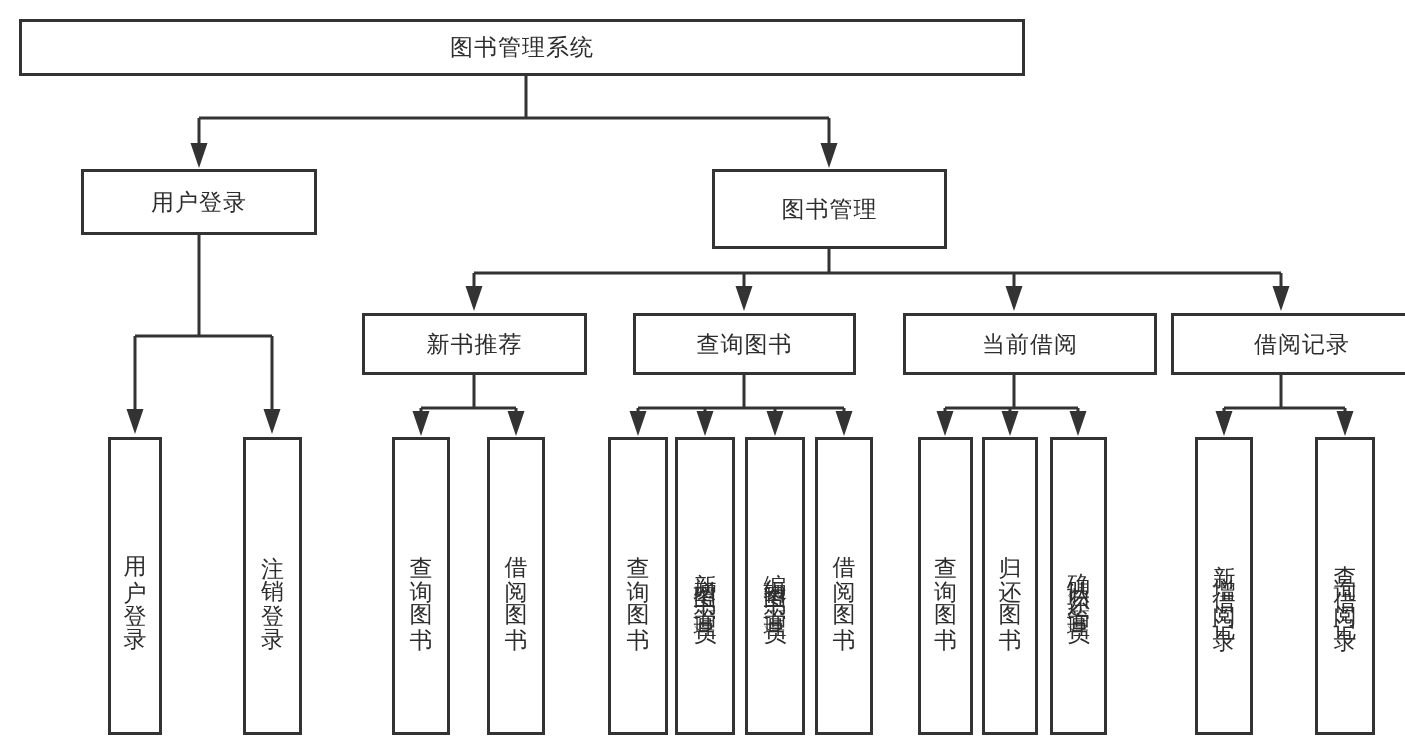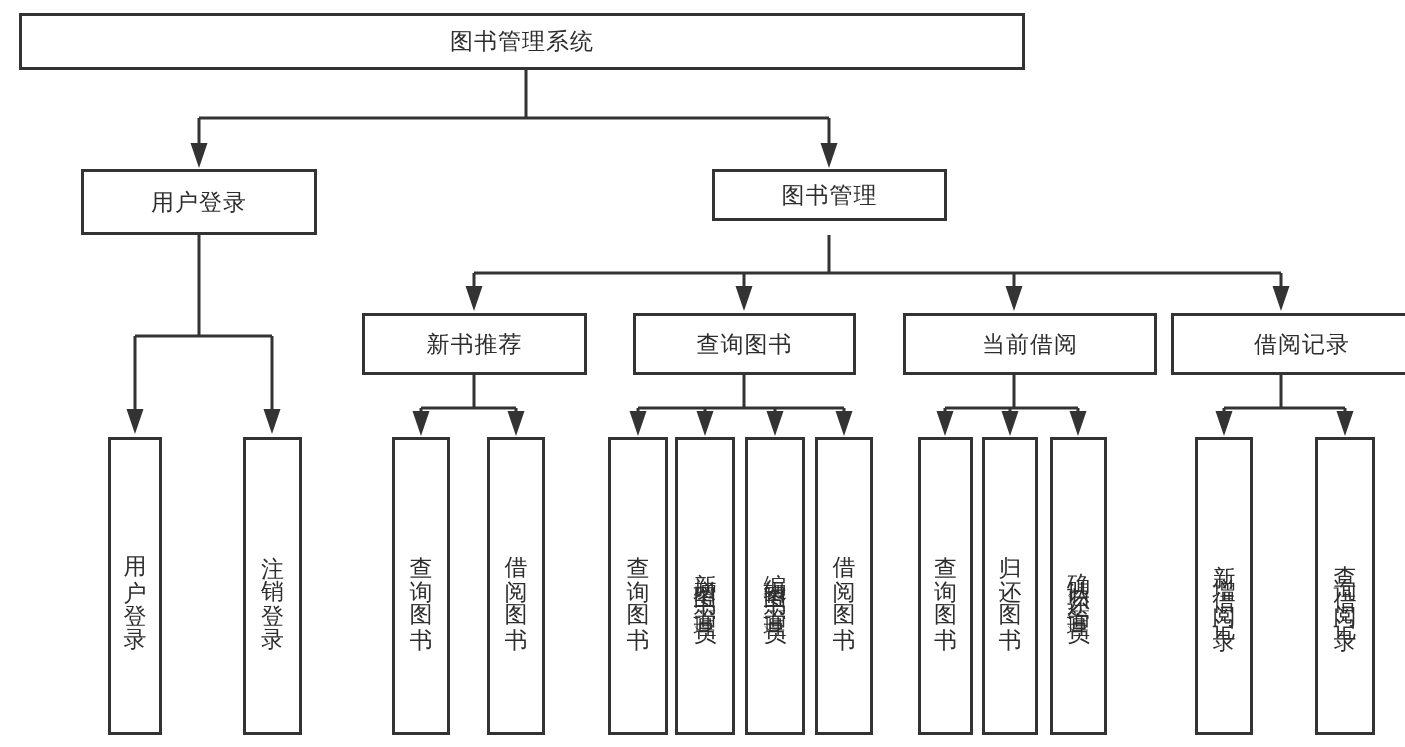--- a/index.html
+++ b/index.html
@@ -6,23 +6,23 @@
   .canvas{
     position:relative;width:1405px;height:747px;background:#ffffff;overflow:hidden;
     font-family:"Liberation Sans","DejaVu Sans",sans-serif;color:#2d2d2d;
   }
   .wires{position:absolute;left:0;top:0;width:1405px;height:747px;z-index:1;}
   .box{
     position:absolute;background:#ffffff;border:3px solid #333333;box-sizing:border-box;
     display:flex;align-items:center;justify-content:center;z-index:2;
     font-size:23px;letter-spacing:1px;white-space:nowrap;
   }
-  .root{left:19px;top:13px;width:1006px;height:57px;}
+  .root{left:19px;top:19px;width:1006px;height:57px;}
   .l2a{left:81px;top:169px;width:236px;height:66px;}
-  .l2b{left:712px;top:169px;width:235px;height:52px;}
+  .l2b{left:712px;top:169px;width:235px;height:80px;}
   .l3{top:313px;height:62px;font-family:Liberation Serif, serif;}
   .l3a{left:362px;width:225px;}
   .l3b{left:633px;width:223px;}
   .l3c{left:903px;width:254px;}
   .l3d{left:1171px;width:262px;}
   .vbox{
     top:437px;height:298px;
     writing-mode:vertical-lr;text-orientation:mixed;
     font-size:23px;line-height:1;
   }

